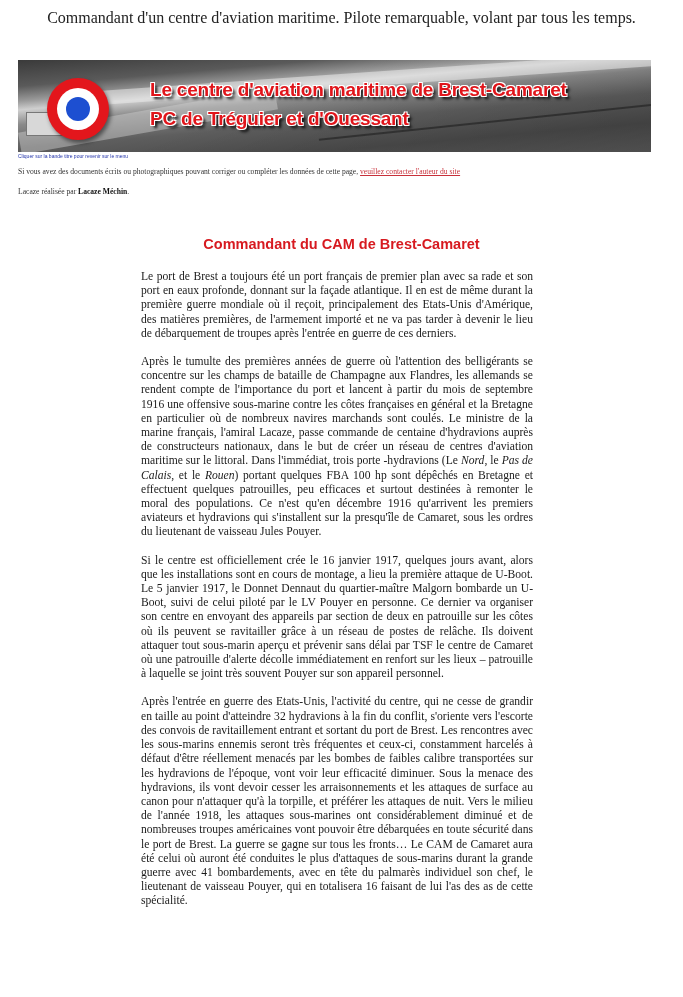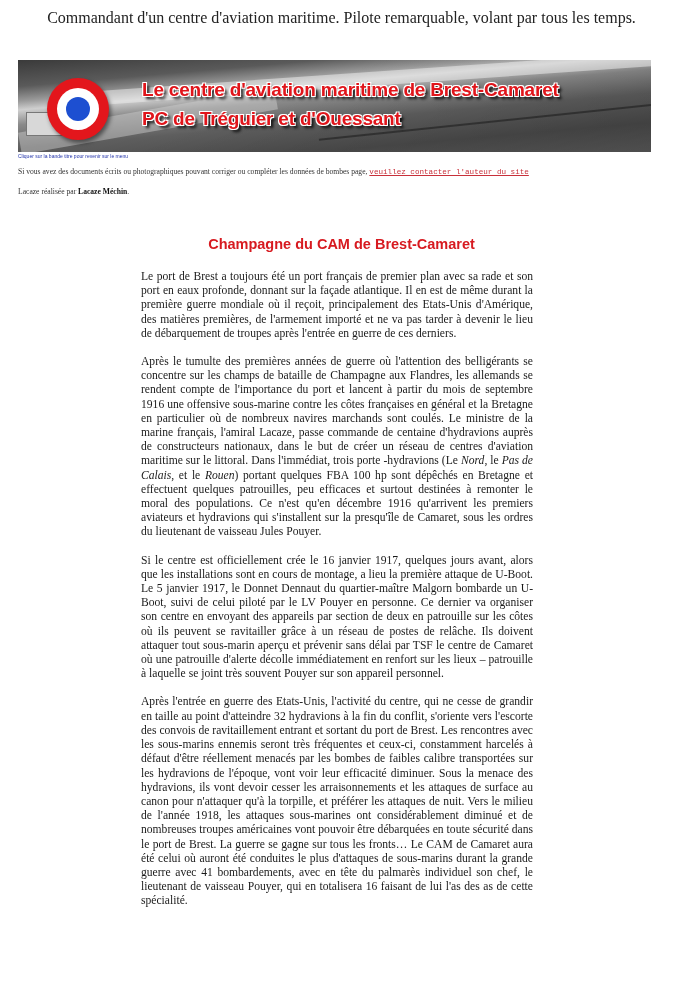--- a/index.html
+++ b/index.html
@@ -11,27 +11,27 @@
       linear-gradient(175deg, #3a3a3a 0%, #5a5a5a 18%, #9a9a9a 28%, #cfcfcf 34%, #8a8a8a 44%, #5e5e5e 60%, #4a4a4a 80%, #5c5c5c 100%);
   }
   .banner .streak1 { position: absolute; left: 80px; top: 10px; width: 600px; height: 14px; background: rgba(235,235,235,0.55); transform: rotate(-4deg); }
   .banner .streak2 { position: absolute; left: 0; top: 50px; width: 260px; height: 22px; background: rgba(210,210,210,0.45); transform: rotate(-10deg); }
   .banner .streak3 { position: absolute; left: 300px; top: 60px; width: 360px; height: 2px; background: rgba(30,30,30,0.6); transform: rotate(-6deg); }
   .banner .hangar { position: absolute; left: 8px; top: 52px; width: 40px; height: 22px; background: #d8d8d8; border: 1px solid #777; }
   .roundel { position: absolute; left: 29px; top: 18px; width: 62px; height: 62px; border-radius: 50%; background: #e3161c;
      box-shadow: 2px 3px 4px rgba(0,0,0,0.5); }
   .roundel .white { position: absolute; left: 10px; top: 10px; width: 42px; height: 42px; border-radius: 50%; background: #ffffff; }
   .roundel .blue { position: absolute; left: 9px; top: 9px; width: 24px; height: 24px; border-radius: 50%; background: #1d4fd1; }
-  .banner-title { position: absolute; left: 124px; font-family: "Liberation Sans", sans-serif; font-weight: bold; color: #e0151b;
+  .banner-title { position: absolute; left: 132px; font-family: "Liberation Sans", sans-serif; font-weight: bold; color: #e0151b;
      text-shadow: 1px 1px 0 #ffffff, -1px -1px 0 #ffffff, 1px -1px 0 #ffffff, -1px 1px 0 #ffffff, 3px 3px 3px #000; white-space: nowrap; }
   .bt1 { top: 19px; font-size: 19px; letter-spacing: -0.2px; }
   .bt2 { top: 48px; font-size: 19px; letter-spacing: -0.2px; text-align: center; }
   .menu-link { position: absolute; left: 18px; top: 153px; font-family: "Liberation Sans", sans-serif; font-size: 5px; color: #2233aa; }
   .contrib { position: absolute; left: 18px; top: 167px; font-size: 7.6px; color: #333; white-space: nowrap; }
-  .contrib a { color: #c8303a; text-decoration: underline; font-family: Liberation Mono, monospace; }
+  .contrib a { color: #c8303a; text-decoration: underline; }
   .author { position: absolute; left: 18px; top: 187px; font-size: 7.6px; color: #333; }
   .author b { color: #111; }
   .section-title { position: absolute; left: 0; right: 0; top: 236px; text-align: center; font-family: "Liberation Sans", sans-serif; font-weight: bold; font-size: 14.5px; color: #d71a20; }
   .article { position: absolute; left: 133px; top: 270px; width: 400px; font-size: 11.6px; line-height: 14.2px; text-align: justify; color: #1a1a1a; }
   .article p { margin: 0 0 14px 8px; }
 </style>
 </head>
 <body>
 
 <div class="top-line">Commandant d'un centre d'aviation maritime. Pilote remarquable, volant par tous les temps.</div>
@@ -46,27 +46,27 @@
       <div class="blue"></div>
     </div>
   </div>
   <div class="banner-title bt1">Le centre d'aviation maritime de Brest-Camaret</div>
   <div class="banner-title bt2">PC de Tréguier et d'Ouessant</div>
 </div>
 
 <div class="menu-link">Cliquer sur la bande titre pour revenir sur le menu</div>
 
 <div class="contrib">
-  <span>Si vous avez des documents écrits ou photographiques pouvant corriger ou compléter les données de bombes page, </span><a>veuillez contacter l'auteur du site</a>
+  <span>Si vous avez des documents écrits ou photographiques pouvant corriger ou compléter les données de cette page, </span><a>veuillez contacter l'auteur du site</a>
 </div>
 
 <div class="author">
   <span>Lacaze réalisée par </span><b>Lacaze Méchin</b><span>.</span>
 </div>
 
-<div class="section-title">Champagne du CAM de Brest-Camaret</div>
+<div class="section-title">Commandant du CAM de Brest-Camaret</div>
 
 <div class="article">
   <p>Le port de Brest a toujours été un port français de premier plan avec sa rade et son port en eaux profonde, donnant sur la façade atlantique. Il en est de même durant la première guerre mondiale où il reçoit, principalement des Etats-Unis d'Amérique, des matières premières, de l'armement importé et ne va pas tarder à devenir le lieu de débarquement de troupes après l'entrée en guerre de ces derniers.</p>
   <p><span>Après le tumulte des premières années de guerre où l'attention des belligérants se concentre sur les champs de bataille de Champagne aux Flandres, les allemands se rendent compte de l'importance du port et lancent à partir du mois de septembre 1916 une offensive sous-marine contre les côtes françaises en général et la Bretagne en particulier où de nombreux navires marchands sont coulés. Le ministre de la marine français, l'amiral Lacaze, passe commande de centaine d'hydravions auprès de constructeurs nationaux, dans le but de créer un réseau de centres d'aviation maritime sur le littoral. Dans l'immédiat, trois porte -hydravions (Le </span><i>Nord</i><span>, le </span><i>Pas de Calais</i><span>, et le </span><i>Rouen</i><span>) portant quelques FBA 100 hp sont dépêchés en Bretagne et effectuent quelques patrouilles, peu efficaces et surtout destinées à remonter le moral des populations. Ce n'est qu'en décembre 1916 qu'arrivent les premiers aviateurs et hydravions qui s'installent sur la presqu'île de Camaret, sous les ordres du lieutenant de vaisseau Jules Pouyer.</span></p>
   <p>Si le centre est officiellement crée le 16 janvier 1917, quelques jours avant, alors que les installations sont en cours de montage, a lieu la première attaque de U-Boot. Le 5 janvier 1917, le Donnet Dennaut du quartier-maître Malgorn bombarde un U-Boot, suivi de celui piloté par le LV Pouyer en personne. Ce dernier va organiser son centre en envoyant des appareils par section de deux en patrouille sur les côtes où ils peuvent se ravitailler grâce à un réseau de postes de relâche. Ils doivent attaquer tout sous-marin aperçu et prévenir sans délai par TSF le centre de Camaret où une patrouille d'alerte décolle immédiatement en renfort sur les lieux – patrouille à laquelle se joint très souvent Pouyer sur son appareil personnel.</p>
   <p>Après l'entrée en guerre des Etats-Unis, l'activité du centre, qui ne cesse de grandir en taille au point d'atteindre 32 hydravions à la fin du conflit, s'oriente vers l'escorte des convois de ravitaillement entrant et sortant du port de Brest. Les rencontres avec les sous-marins ennemis seront très fréquentes et ceux-ci, constamment harcelés à défaut d'être réellement menacés par les bombes de faibles calibre transportées sur les hydravions de l'époque, vont voir leur efficacité diminuer. Sous la menace des hydravions, ils vont devoir cesser les arraisonnements et les attaques de surface au canon pour n'attaquer qu'à la torpille, et préférer les attaques de nuit. Vers le milieu de l'année 1918, les attaques sous-marines ont considérablement diminué et de nombreuses troupes américaines vont pouvoir être débarquées en toute sécurité dans le port de Brest. La guerre se gagne sur tous les fronts… Le CAM de Camaret aura été celui où auront été conduites le plus d'attaques de sous-marins durant la grande guerre avec 41 bombardements, avec en tête du palmarès individuel son chef, le lieutenant de vaisseau Pouyer, qui en totalisera 16 faisant de lui l'as des as de cette spécialité.</p>
 </div>
 
 </body></html>

